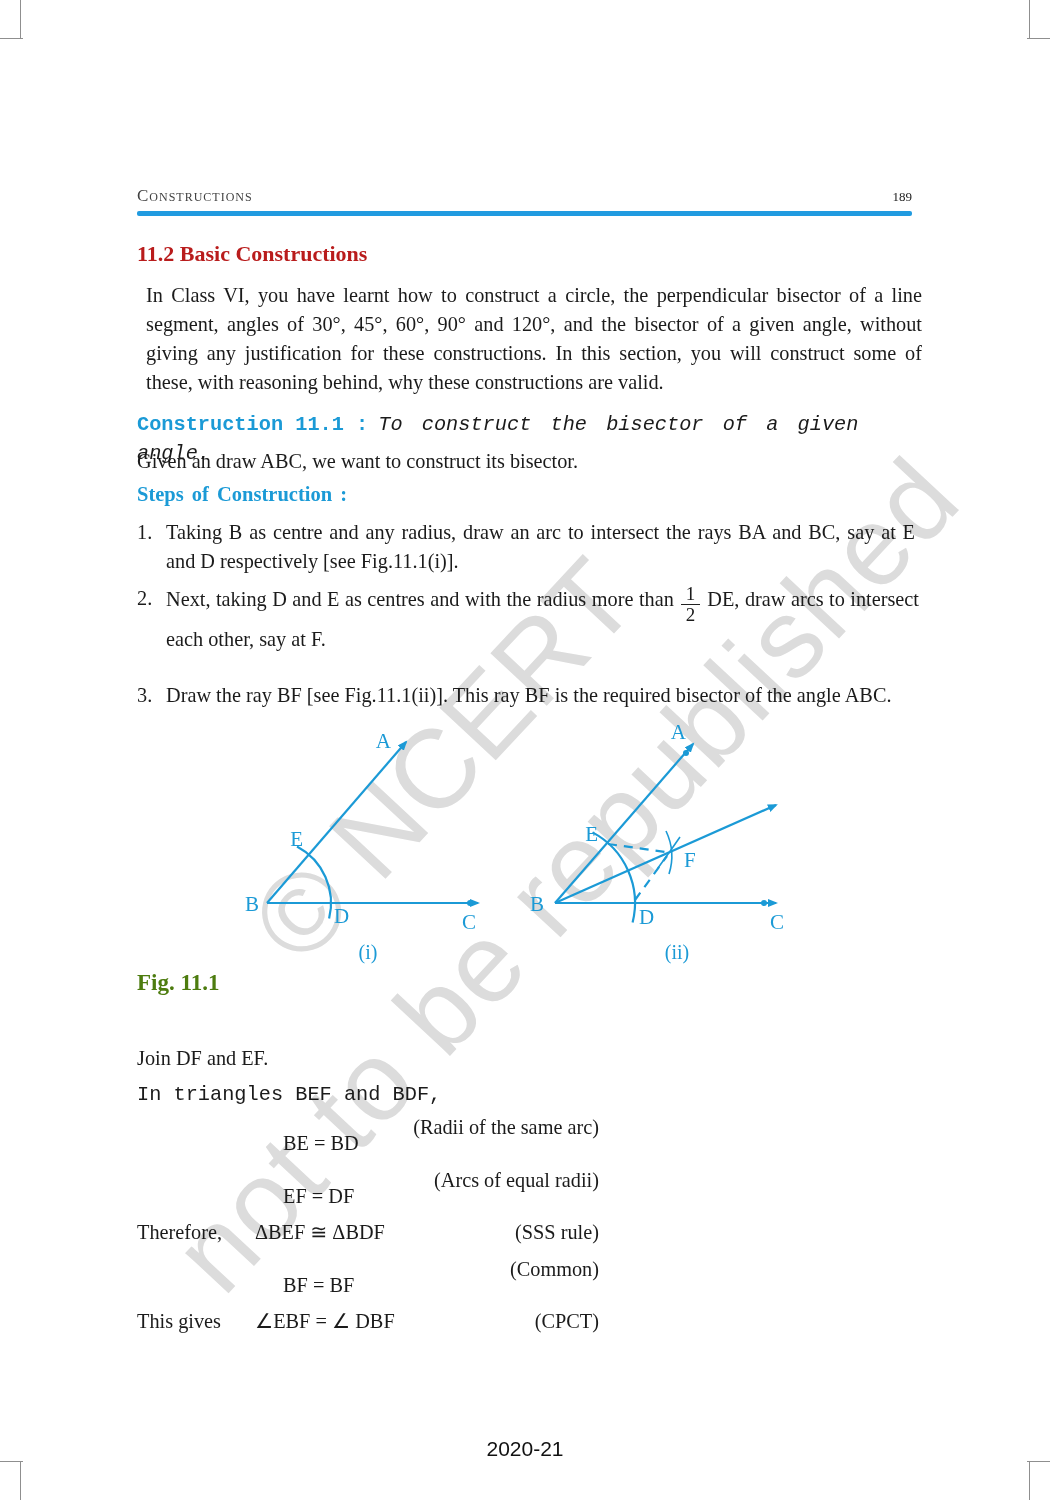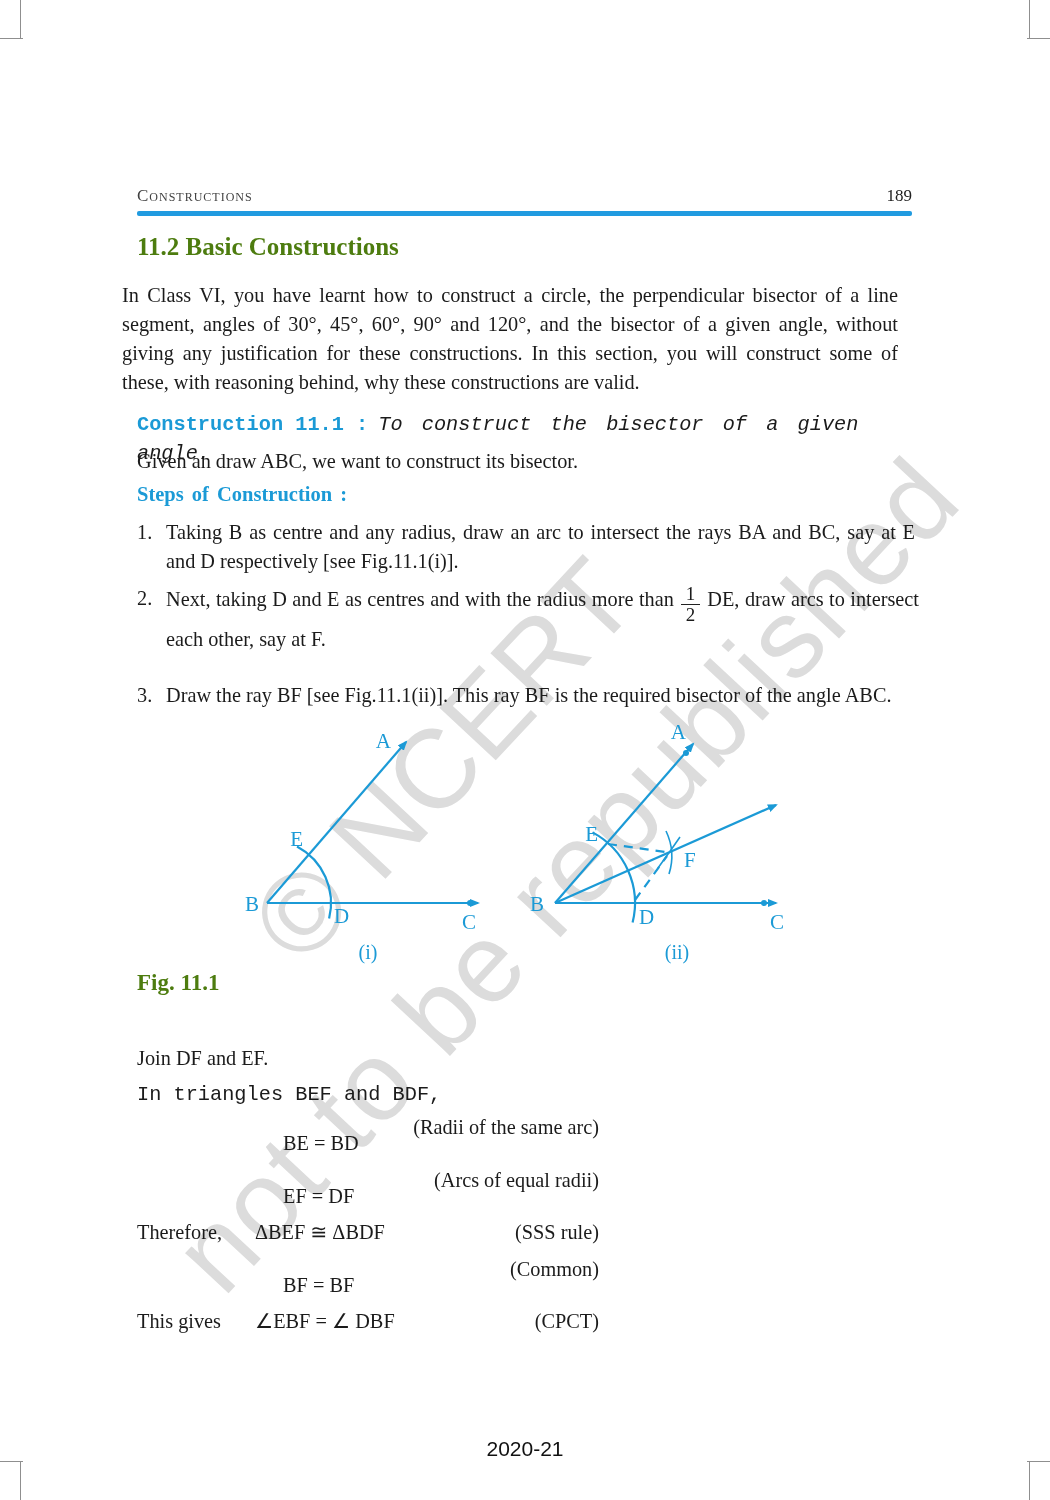--- a/index.html
+++ b/index.html
@@ -11,25 +11,25 @@
   .watermark{position:absolute;left:505px;top:818px;
     transform:translate(-50%,-50%) rotate(-47deg);
     color:#dcdcdc;font-family:"Liberation Sans",sans-serif;
     font-size:112px;line-height:1.5;text-align:center;white-space:nowrap;z-index:0;}
   .watermark .wm2{letter-spacing:2px;}
   .content{position:absolute;left:0;top:0;width:1050px;height:1500px;z-index:1;}
   
   .header{position:absolute;left:137px;top:186px;width:775px;display:flex;
           justify-content:space-between;align-items:baseline;}
   .running-head{font-variant:small-caps;font-size:17px;letter-spacing:1px;color:#414141;}
-  .page-number{font-size:17px;color:#222;}
+  .page-number{font-size:13px;color:#222;}
   .rule{position:absolute;left:137px;top:211px;width:775px;height:5px;background:#219be0;border-radius:2px;}
-  .section-heading{position:absolute;left:137px;top:233px;font-size:25px;font-weight:bold;color:#4d7c0f;}
+  .section-heading{position:absolute;left:137px;top:241px;font-size:22px;font-weight:bold;color:#b91c1c;}
   .body-text{font-size:20.3px;line-height:29px;}
-  .intro{position:absolute;left:122px;top:281px;width:776px;text-align:justify;}
+  .intro{position:absolute;left:146px;top:281px;width:776px;text-align:justify;}
   .construction-line{position:absolute;left:137px;top:410px;width:790px;font-family:Liberation Mono, monospace;}
   .construction-label{font-weight:bold;color:#1b9ad6;}
   .construction-title{font-style:italic;word-spacing:7px;margin-left:10px;}
   .given-line{position:absolute;left:137px;top:447px;width:790px;}
   .steps-heading{position:absolute;left:137px;top:483px;font-size:20.5px;font-weight:bold;color:#1b9ad6;word-spacing:3px;}
   .step{position:absolute;left:137px;width:778px;}
   .step-num{position:absolute;left:0;top:0;}
   .step-text{padding-left:29px;text-align:justify;}
   .frac{display:inline-block;vertical-align:-15px;line-height:1.05;font-size:19px;text-align:center;margin:0 7px;}
   .frac .num{display:block;padding:0 5px;}

